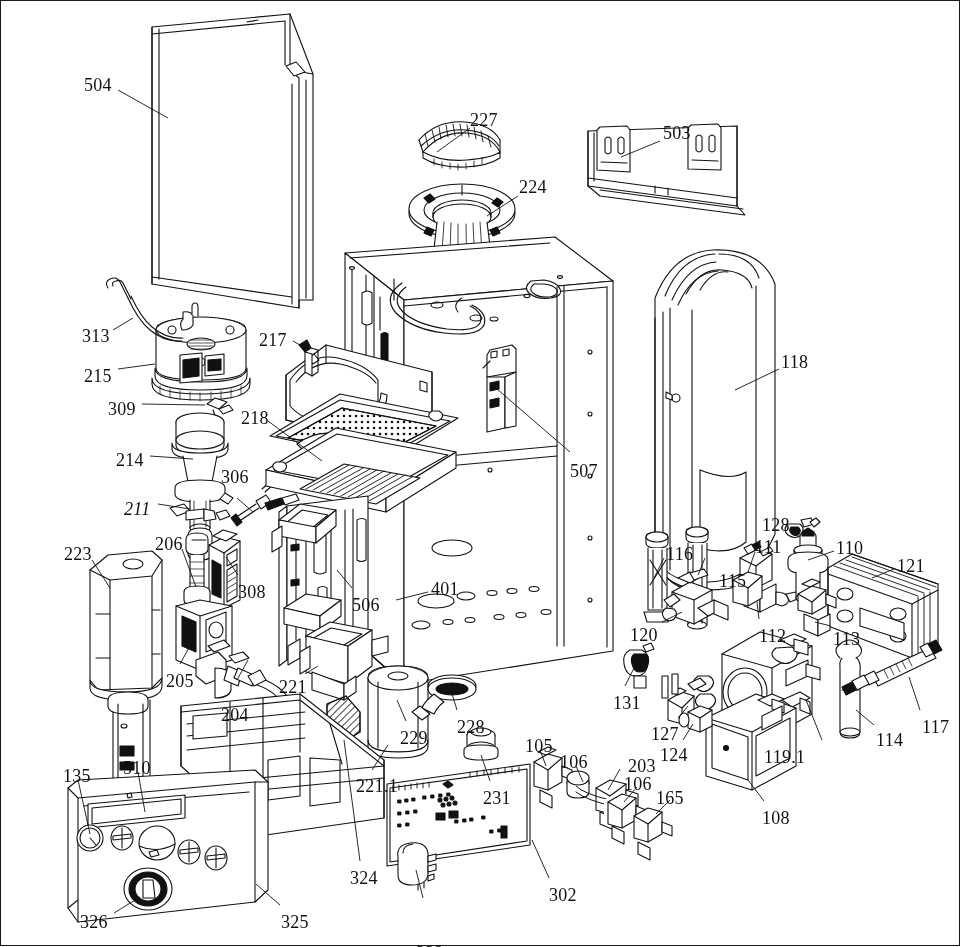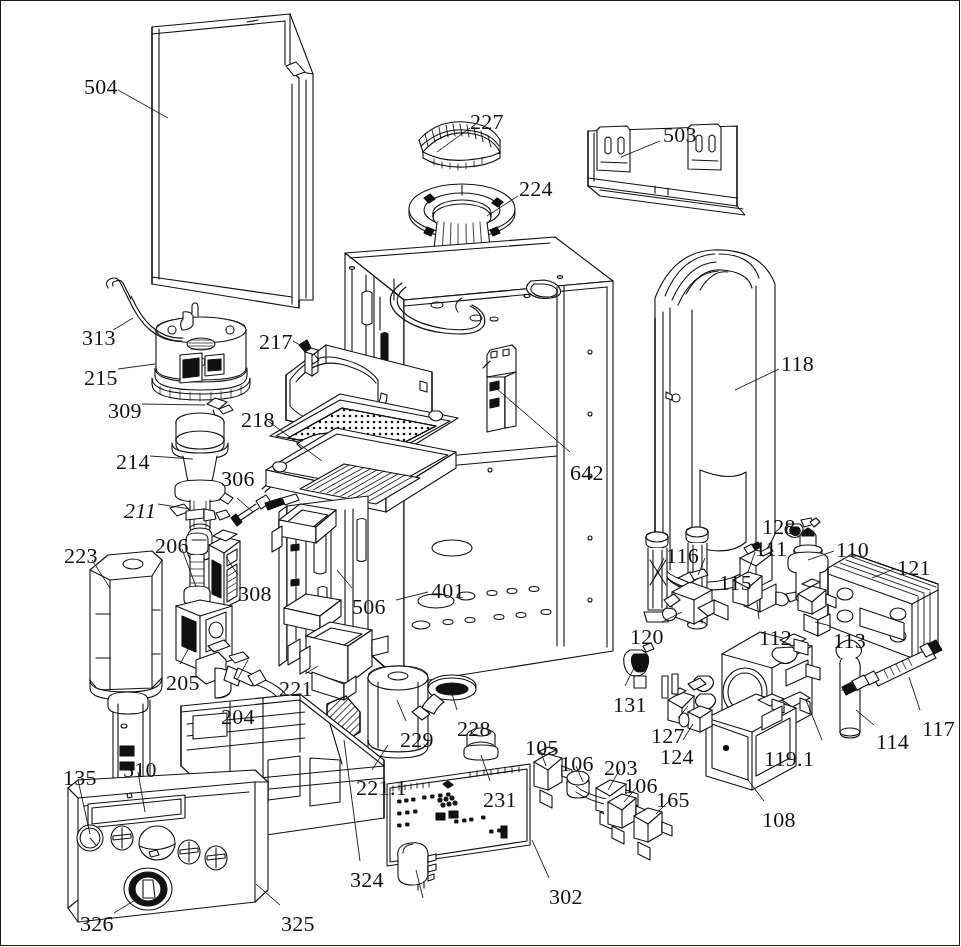--- a/index.html
+++ b/index.html
@@ -2,21 +2,21 @@
 <html><head>
 <meta charset="utf-8">
 <style>
   html,body{margin:0;padding:0;background:#ffffff;}
   body{width:961px;height:947px;overflow:hidden;
        font-family:"Liberation Serif",serif;}
   #stage{position:relative;width:961px;height:947px;background:#fff;}
   svg{display:block;}
   .lbl{position:absolute;font-family:"Liberation Serif",serif;font-size:19px;
        color:#111;letter-spacing:.3px;white-space:nowrap;line-height:1;}
-  .lbl.big{font-size:22px;}
+  .lbl.big{font-size:18px;}
   .frame{position:absolute;left:0;top:0;width:960px;height:946px;
          border:1px solid #1b1b1b;box-sizing:border-box;}
 </style>
 </head>
 <body>
 
 <div id="stage">
 
   <svg width="961" height="947" viewBox="0 0 961 947">
     <defs>
@@ -907,21 +907,21 @@
       <div class="lbl big" style="left: 781px; top: 353px;">118</div>
       <div class="lbl big" style="left: 82px; top: 327px;">313</div>
       <div class="lbl big" style="left: 259px; top: 331px;">217</div>
       <div class="lbl big" style="left: 84px; top: 367px;">215</div>
       <div class="lbl big" style="left: 108px; top: 400px;">309</div>
       <div class="lbl big" style="left: 241px; top: 409px;">218</div>
       <div class="lbl big" style="left: 116px; top: 451px;">214</div>
       <div class="lbl big" style="left: 221px; top: 468px;">306</div>
       <div class="lbl big" style="left: 124px; top: 500px; font-style: italic;">211</div>
       <div class="lbl big" style="left: 155px; top: 535px;">206</div>
-      <div class="lbl big" style="left: 570px; top: 462px;">642</div>
+      <div class="lbl big" style="left: 570px; top: 462px;">507</div>
       <div class="lbl big" style="left: 64px; top: 545px;">223</div>
       <div class="lbl big" style="left: 238px; top: 583px;">308</div>
       <div class="lbl big" style="left: 431px; top: 580px;">401</div>
       <div class="lbl big" style="left: 352px; top: 596px;">506</div>
       <div class="lbl big" style="left: 166px; top: 672px;">205</div>
       <div class="lbl big" style="left: 221px; top: 688px; margin-top: 18px;">204</div>
       <div class="lbl big" style="left: 279px; top: 678px;">221</div>
       <div class="lbl big" style="left: 400px; top: 729px;">229</div>
       <div class="lbl big" style="left: 457px; top: 718px;">228</div>
       <div class="lbl big" style="left: 356px; top: 777px;">221.1</div>
@@ -943,18 +943,18 @@
       <div class="lbl big" style="left: 759px; top: 627px;">112</div>
       <div class="lbl big" style="left: 833px; top: 630px;">113</div>
       <div class="lbl big" style="left: 613px; top: 694px;">131</div>
       <div class="lbl big" style="left: 651px; top: 725px;">127</div>
       <div class="lbl big" style="left: 660px; top: 746px;">124</div>
       <div class="lbl big" style="left: 764px; top: 748px;">119.1</div>
       <div class="lbl big" style="left: 876px; top: 731px;">114</div>
       <div class="lbl big" style="left: 922px; top: 718px;">117</div>
       <div class="lbl big" style="left: 525px; top: 737px;">105</div>
       <div class="lbl big" style="left: 560px; top: 753px;">106</div>
-      <div class="lbl big" style="left: 604px; top: 757px;">203</div>
+      <div class="lbl big" style="left: 628px; top: 757px;">203</div>
       <div class="lbl big" style="left: 624px; top: 775px;">106</div>
       <div class="lbl big" style="left: 656px; top: 789px;">165</div>
       <div class="lbl big" style="left: 762px; top: 809px;">108</div>
     </div>
 </div>
 
 </body></html>

